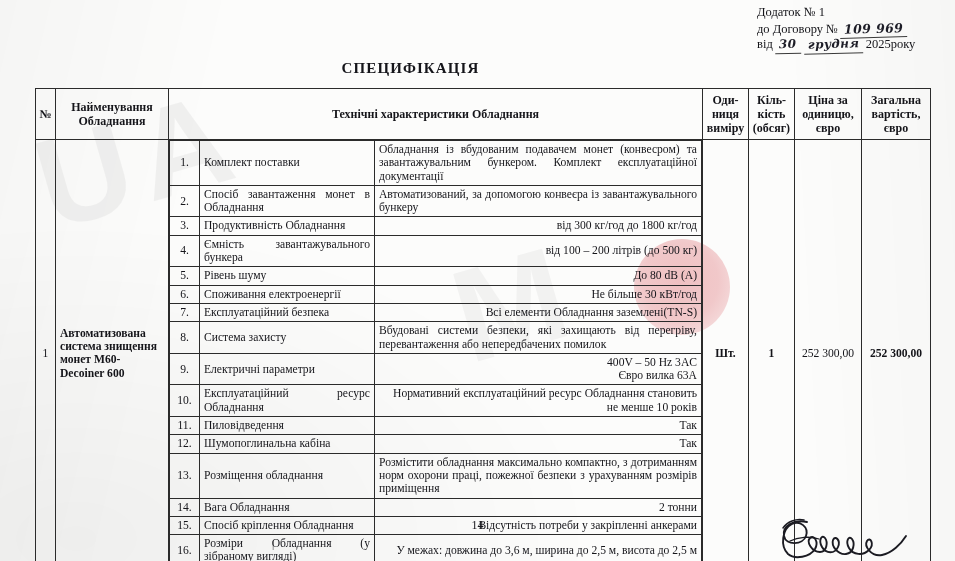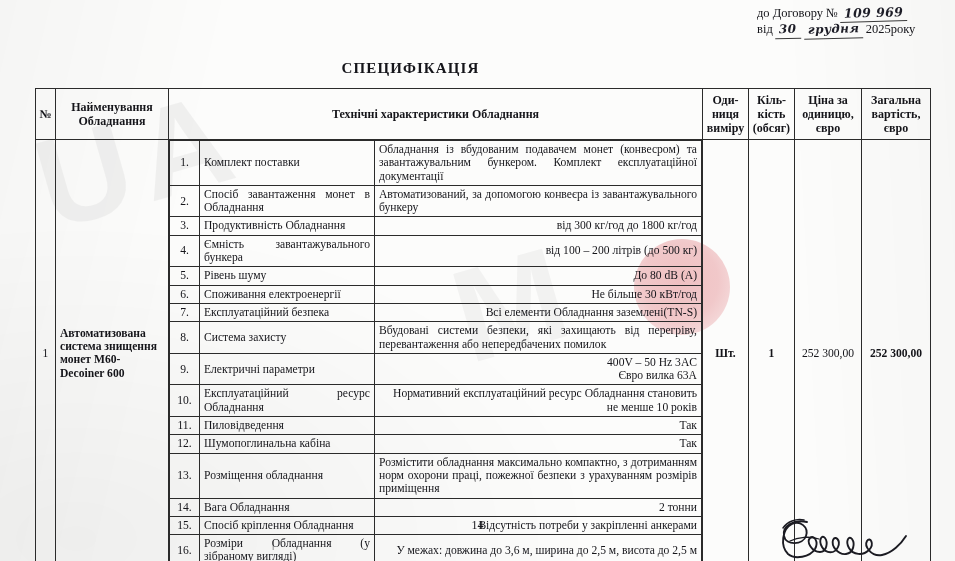--- a/index.html
+++ b/index.html
@@ -254,20 +254,23 @@
 <div id="scan-page">
 
   <div class="stamp-blot"></div>
 
   <div class="watermark">
     <div class="wm-text wm-a">UA</div>
     <div class="wm-text wm-b">M</div>
   </div>
 
   <div class="doc-header">
+    <div class="hline">
+      <span>Додаток № 1</span>
+    </div>
     <div class="hline">
       <span>до Договору №</span>
       <span class="hw">109 969</span>
     </div>
     <div class="hline">
       <span>від</span>
       <span class="hw small">30</span>
       <span class="hw small">грудня</span>
       <span>2025</span>
       <span>року</span>

